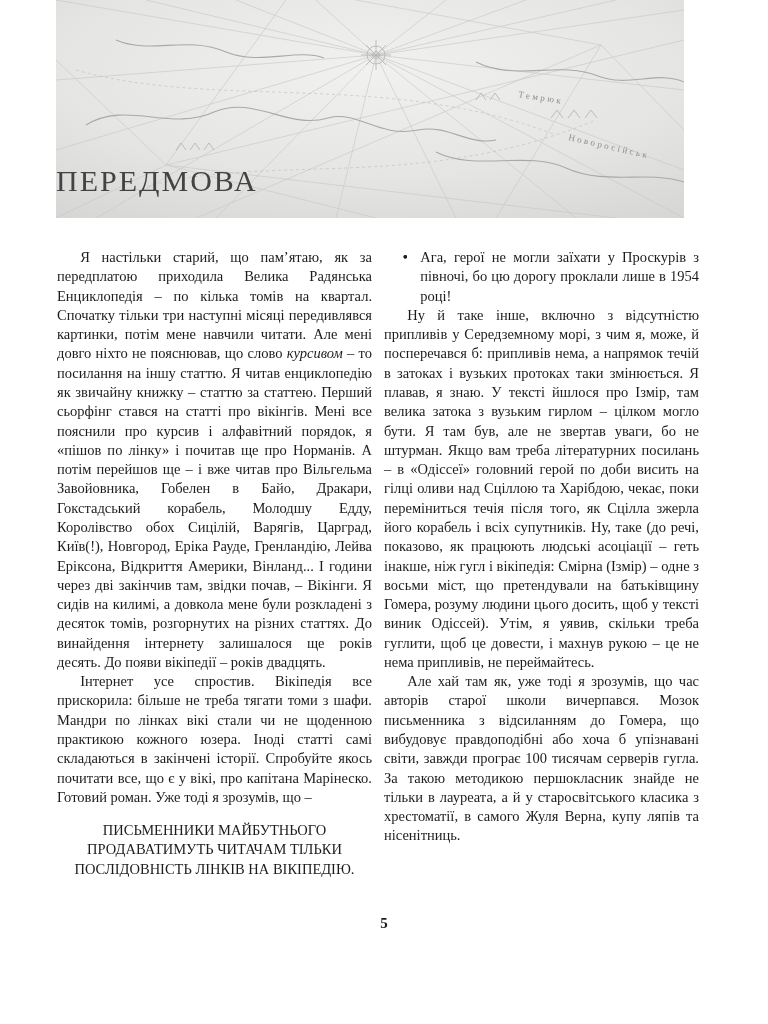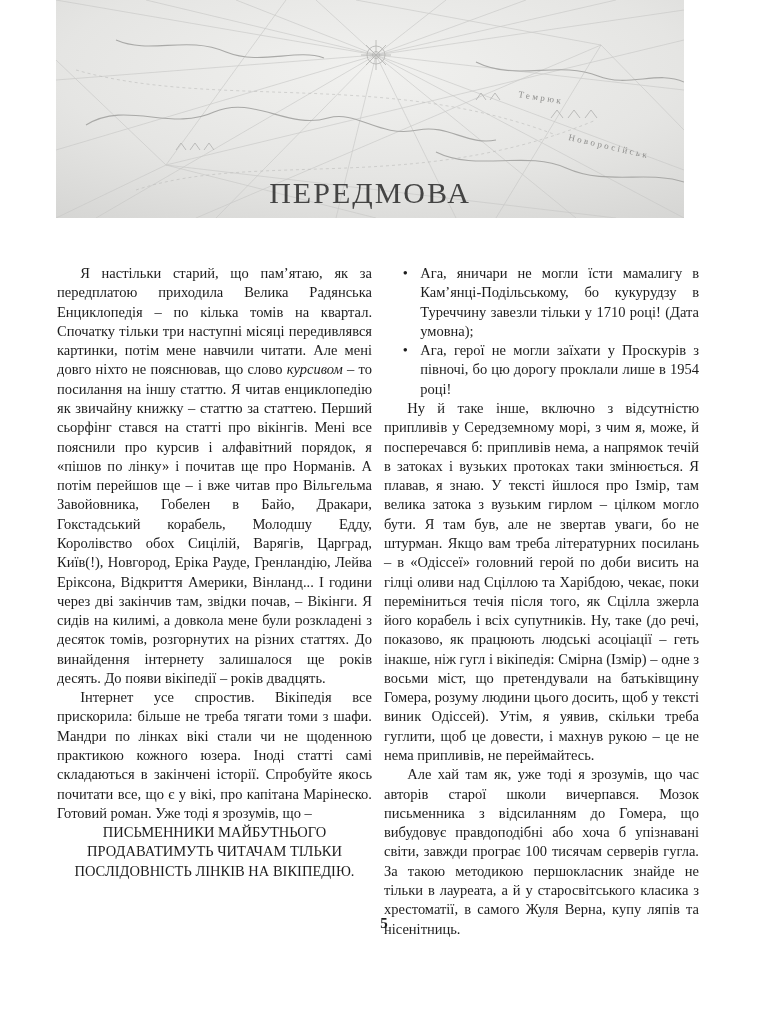--- a/index.html
+++ b/index.html
@@ -17,54 +17,54 @@
     position: relative;
     margin: 0 0 0 56px;
     width: 628px;
     height: 218px;
     overflow: hidden;
   }
   .map svg { display: block; width: 100%; height: 100%; }
   .map-title {
     position: absolute;
     left: 0; right: 0;
-    bottom: 8px;
-    text-align: center;
+    bottom: 20px;
+    text-align: left;
     font-size: 30px;
     letter-spacing: 2px;
     color: rgba(45,45,45,0.88);
     font-family: "Liberation Serif", "DejaVu Serif", serif;
   }
   .map-label {
     font-family: "Liberation Serif", "DejaVu Serif", serif;
     font-size: 9px;
     letter-spacing: 2.5px;
     fill: #8e8e8c;
   }
   
   .body {
     display: flex;
     gap: 12px;
-    padding: 46px 56px 0 57px;
+    padding: 30px 56px 0 57px;
   }
   .col {
     width: 315px;
     font-size: 14.5px;
     line-height: 1.33;
   }
   .para {
     margin: 0;
     text-align: justify;
     hyphens: auto;
     -webkit-hyphens: auto;
   }
   .para.indent { text-indent: 1.6em; }
   .italic { font-style: italic; }
   .heading-caps {
-    margin: 0;
+    margin: 14px;
     text-align: center;
   }
   .bullet {
     margin: 0;
     position: relative;
     padding-left: 2.5em;
     text-align: justify;
     hyphens: auto;
     -webkit-hyphens: auto;
   }
@@ -136,21 +136,21 @@
     <div class="map-title">ПЕРЕДМОВА</div>
   </figure>
 
   <main class="body">
     <div class="col">
         <p class="para indent"><span>Я настільки старий, що пам’ятаю, як за передплатою приходила Велика Радянська Енциклопедія – по кілька томів на квартал. Спочатку тільки три наступні місяці передивлявся картинки, потім мене навчили читати. Але мені довго ніхто не пояснював, що слово </span><span class="italic">курсивом</span><span> – то посилання на іншу статтю. Я читав енциклопедію як звичайну книжку – статтю за статтею. Перший сьорфінг стався на статті про вікінгів. Мені все пояснили про курсив і алфавітний порядок, я «пішов по лінку» і почитав ще про Норманів. А потім перейшов ще – і вже читав про Вільгельма Завойовника, Гобелен в Байо, Дракари, Гокстадський корабель, Молодшу Едду, Королівство обох Сицілій, Варягів, Царград, Київ(!), Новгород, Еріка Рауде, Гренландію, Лейва Еріксона, Відкриття Америки, Вінланд... І години через дві закінчив там, звідки почав, – Вікінги. Я сидів на килимі, а довкола мене були розкладені з десяток томів, розгорнутих на різних статтях. До винайдення інтернету залишалося ще років десять. До появи вікіпедії – років двадцять.</span></p>
         <p class="para indent"><span>Інтернет усе спростив. Вікіпедія все прискорила: більше не треба тягати томи з шафи. Мандри по лінках вікі стали чи не щоденною практикою кожного юзера. Іноді статті самі складаються в закінчені історії. Спробуйте якось почитати все, що є у вікі, про капітана Марінеско. Готовий роман. Уже тоді я зрозумів, що –</span></p>
         <p class="heading-caps"><span>ПИСЬМЕННИКИ МАЙБУТНЬОГО ПРОДАВАТИМУТЬ ЧИТАЧАМ ТІЛЬКИ ПОСЛІДОВНІСТЬ ЛІНКІВ НА ВІКІПЕДІЮ.</span></p>
       </div>
     <div class="col">
-        <p class="bullet"><span class="bullet-marker">•</span><span>Ага, яничари не могли їсти мамалигу в Кам’янці-Подільському, бо кукурудзу в Туреччину завезли тільки у 1710 році! (Дата умовна);</span></p>
+        <p class="bullet"><span class="bullet-marker">•</span></p>
         <p class="bullet"><span class="bullet-marker">•</span><span>Ага, герої не могли заїхати у Проскурів з півночі, бо цю дорогу проклали лише в 1954 році!</span></p>
         <p class="para indent"><span>Ну й таке інше, включно з відсутністю припливів у Середземному морі, з чим я, може, й посперечався б: припливів нема, а напрямок течій в затоках і вузьких протоках таки змінюється. Я плавав, я знаю. У тексті йшлося про Ізмір, там велика затока з вузьким гирлом – цілком могло бути. Я там був, але не звертав уваги, бо не штурман. Якщо вам треба літературних посилань – в «Одіссеї» головний герой по доби висить на гілці оливи над Сціллою та Харібдою, чекає, поки переміниться течія після того, як Сцілла зжерла його корабель і всіх супутників. Ну, таке (до речі, показово, як працюють людські асоціації – геть інакше, ніж гугл і вікіпедія: Смірна (Ізмір) – одне з восьми міст, що претендували на батьківщину Гомера, розуму людини цього досить, щоб у тексті виник Одіссей). Утім, я уявив, скільки треба гуглити, щоб це довести, і махнув рукою – це не нема припливів, не переймайтесь.</span></p>
         <p class="para indent"><span>Але хай там як, уже тоді я зрозумів, що час авторів старої школи вичерпався. Мозок письменника з відсиланням до Гомера, що вибудовує правдоподібні або хоча б упізнавані світи, завжди програє 100 тисячам серверів гугла. За такою методикою першокласник знайде не тільки в лауреата, а й у старосвітського класика з хрестоматії, в самого Жуля Верна, купу ляпів та нісенітниць.</span></p>
       </div>
   </main>
 
   <footer class="footer">
     <span class="page-number">5</span>
   </footer>
 

